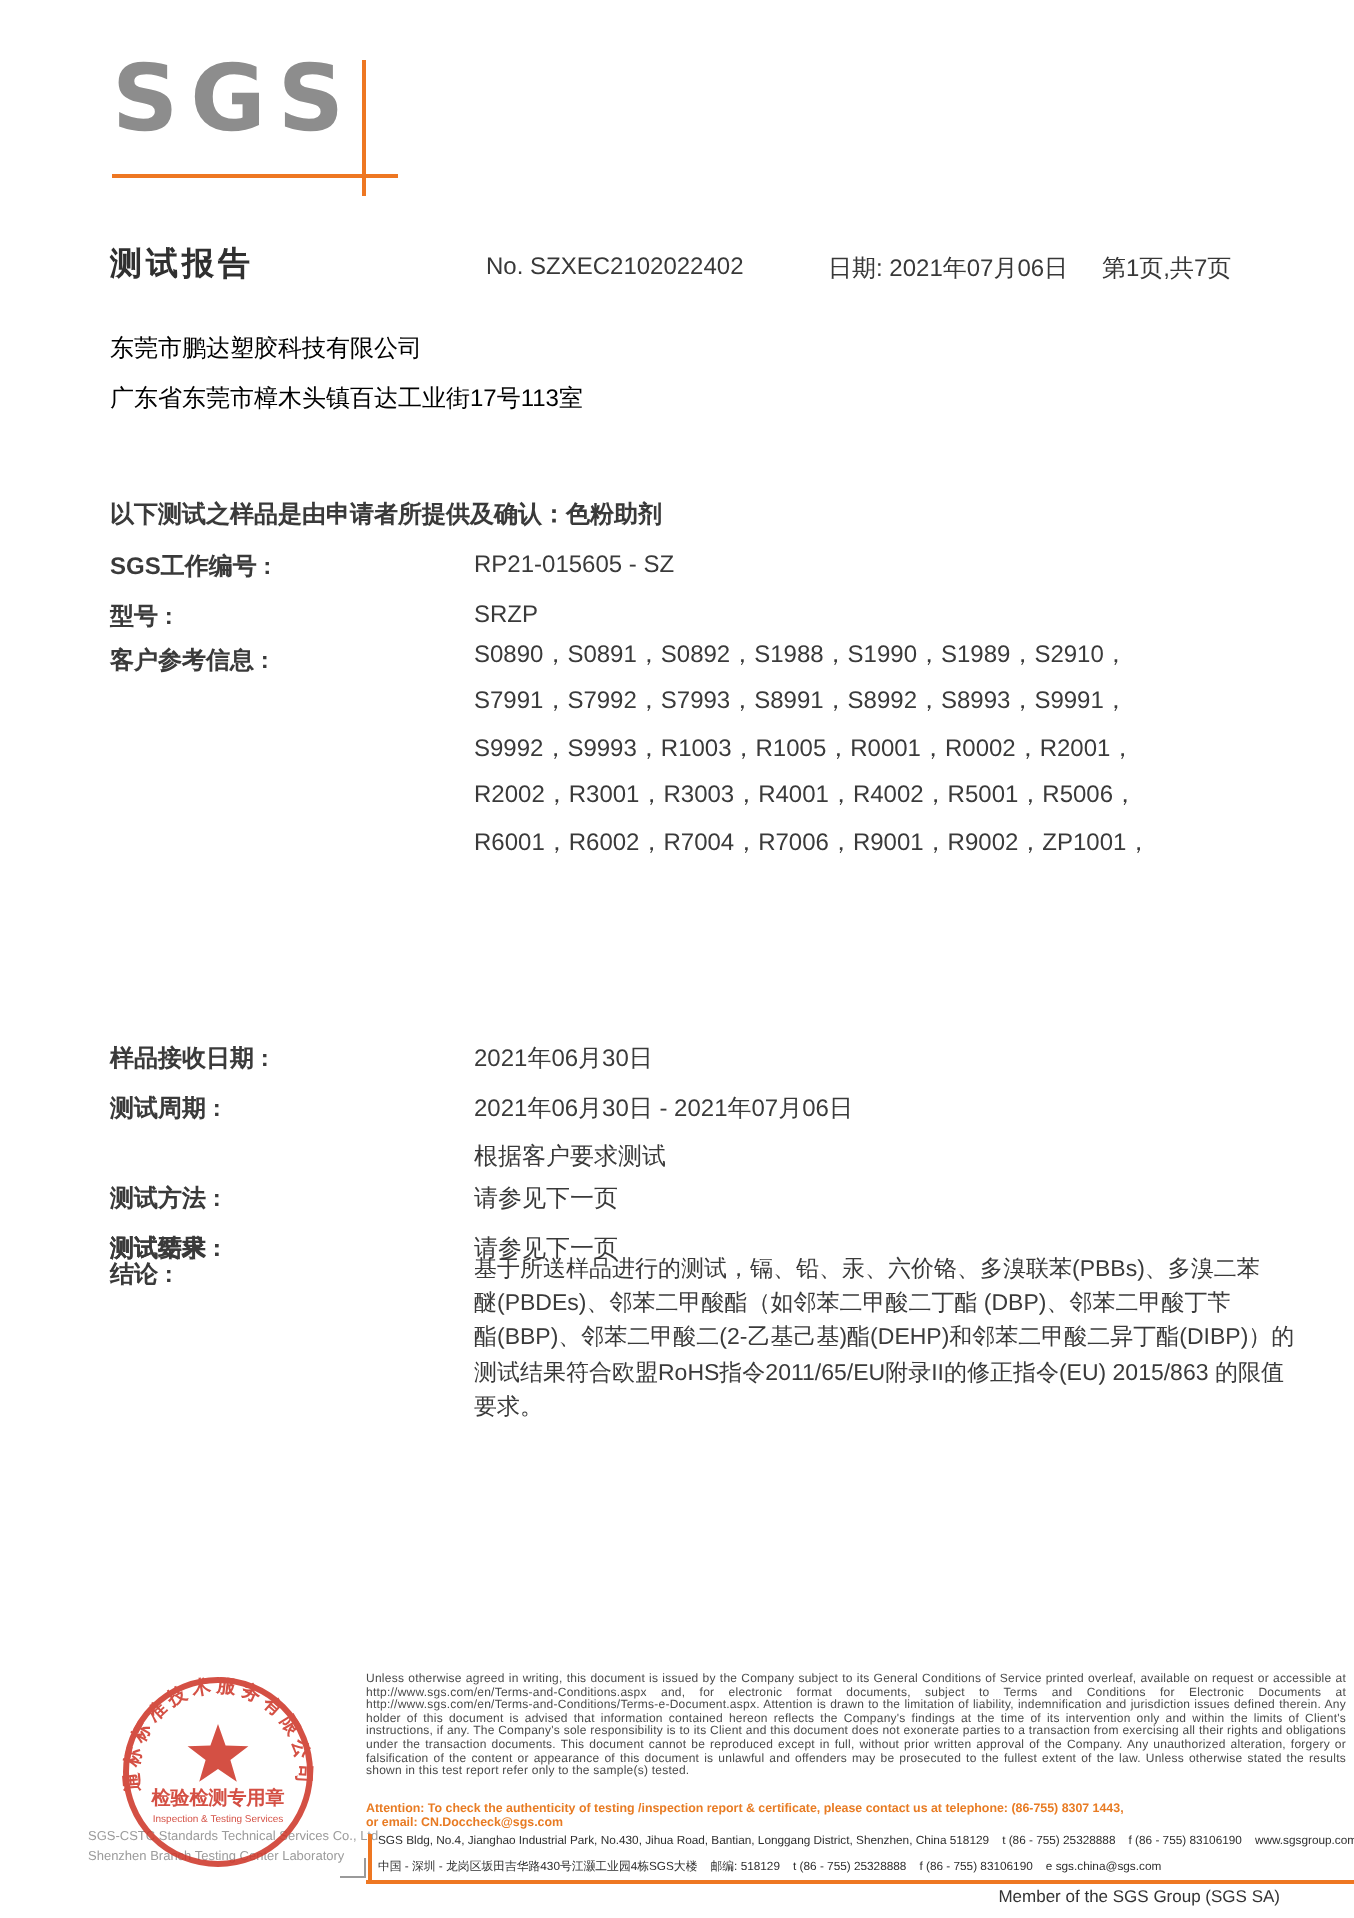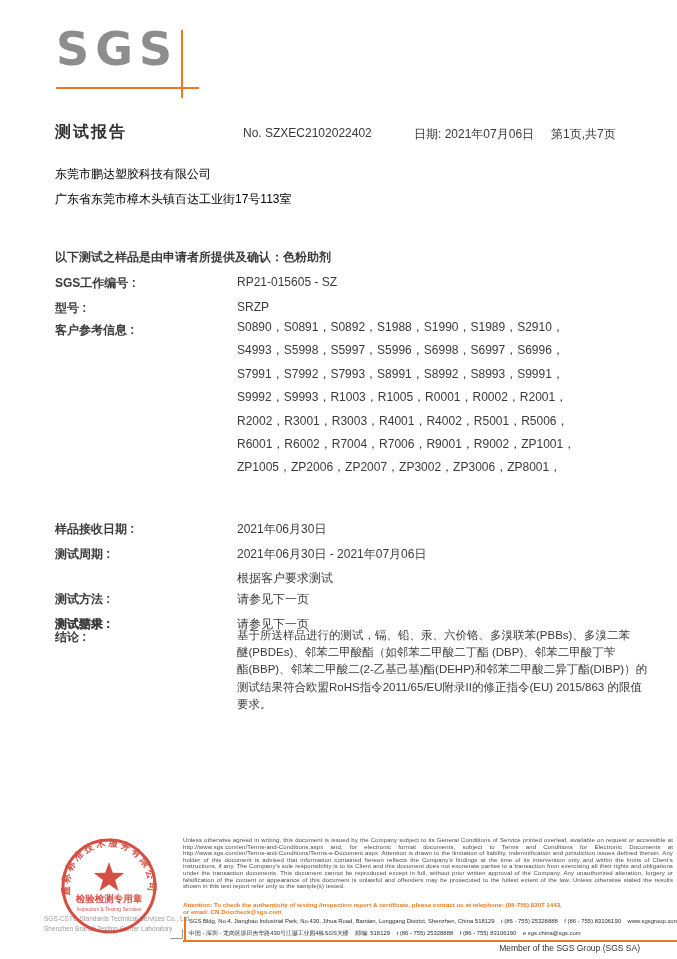--- a/index.html
+++ b/index.html
@@ -58,26 +58,24 @@
 
   <div class="abs lbl" style="top:275px;">SGS工作编号 :</div>
   <div class="abs val" style="top:275px;">RP21-015605 - SZ</div>
 
   <div class="abs lbl" style="top:300px;">型号 :</div>
   <div class="abs val" style="top:300px;">SRZP</div>
 
   <div class="abs lbl" style="top:322px;">客户参考信息 :</div>
   <div class="abs codes">
     <div>S0890，S0891，S0892，S1988，S1990，S1989，S2910，</div>
-    <div>S4993，S5998，S5997，S5996，S6998，S6997，S6996，</div>
     <div>S7991，S7992，S7993，S8991，S8992，S8993，S9991，</div>
     <div>S9992，S9993，R1003，R1005，R0001，R0002，R2001，</div>
     <div>R2002，R3001，R3003，R4001，R4002，R5001，R5006，</div>
     <div>R6001，R6002，R7004，R7006，R9001，R9002，ZP1001，</div>
-    <div>ZP1005，ZP2006，ZP2007，ZP3002，ZP3006，ZP8001，</div>
   </div>
 
   <div class="abs lbl" style="top:521px;">样品接收日期 :</div>
   <div class="abs val" style="top:521px;">2021年06月30日</div>
 
   <div class="abs lbl" style="top:546px;">测试周期 :</div>
   <div class="abs val" style="top:546px;">2021年06月30日 - 2021年07月06日</div>
 
   <div class="abs lbl" style="top:584px;margin-top:32px;">测试要求 :</div>
   <div class="abs val" style="top:570px;">根据客户要求测试</div>

